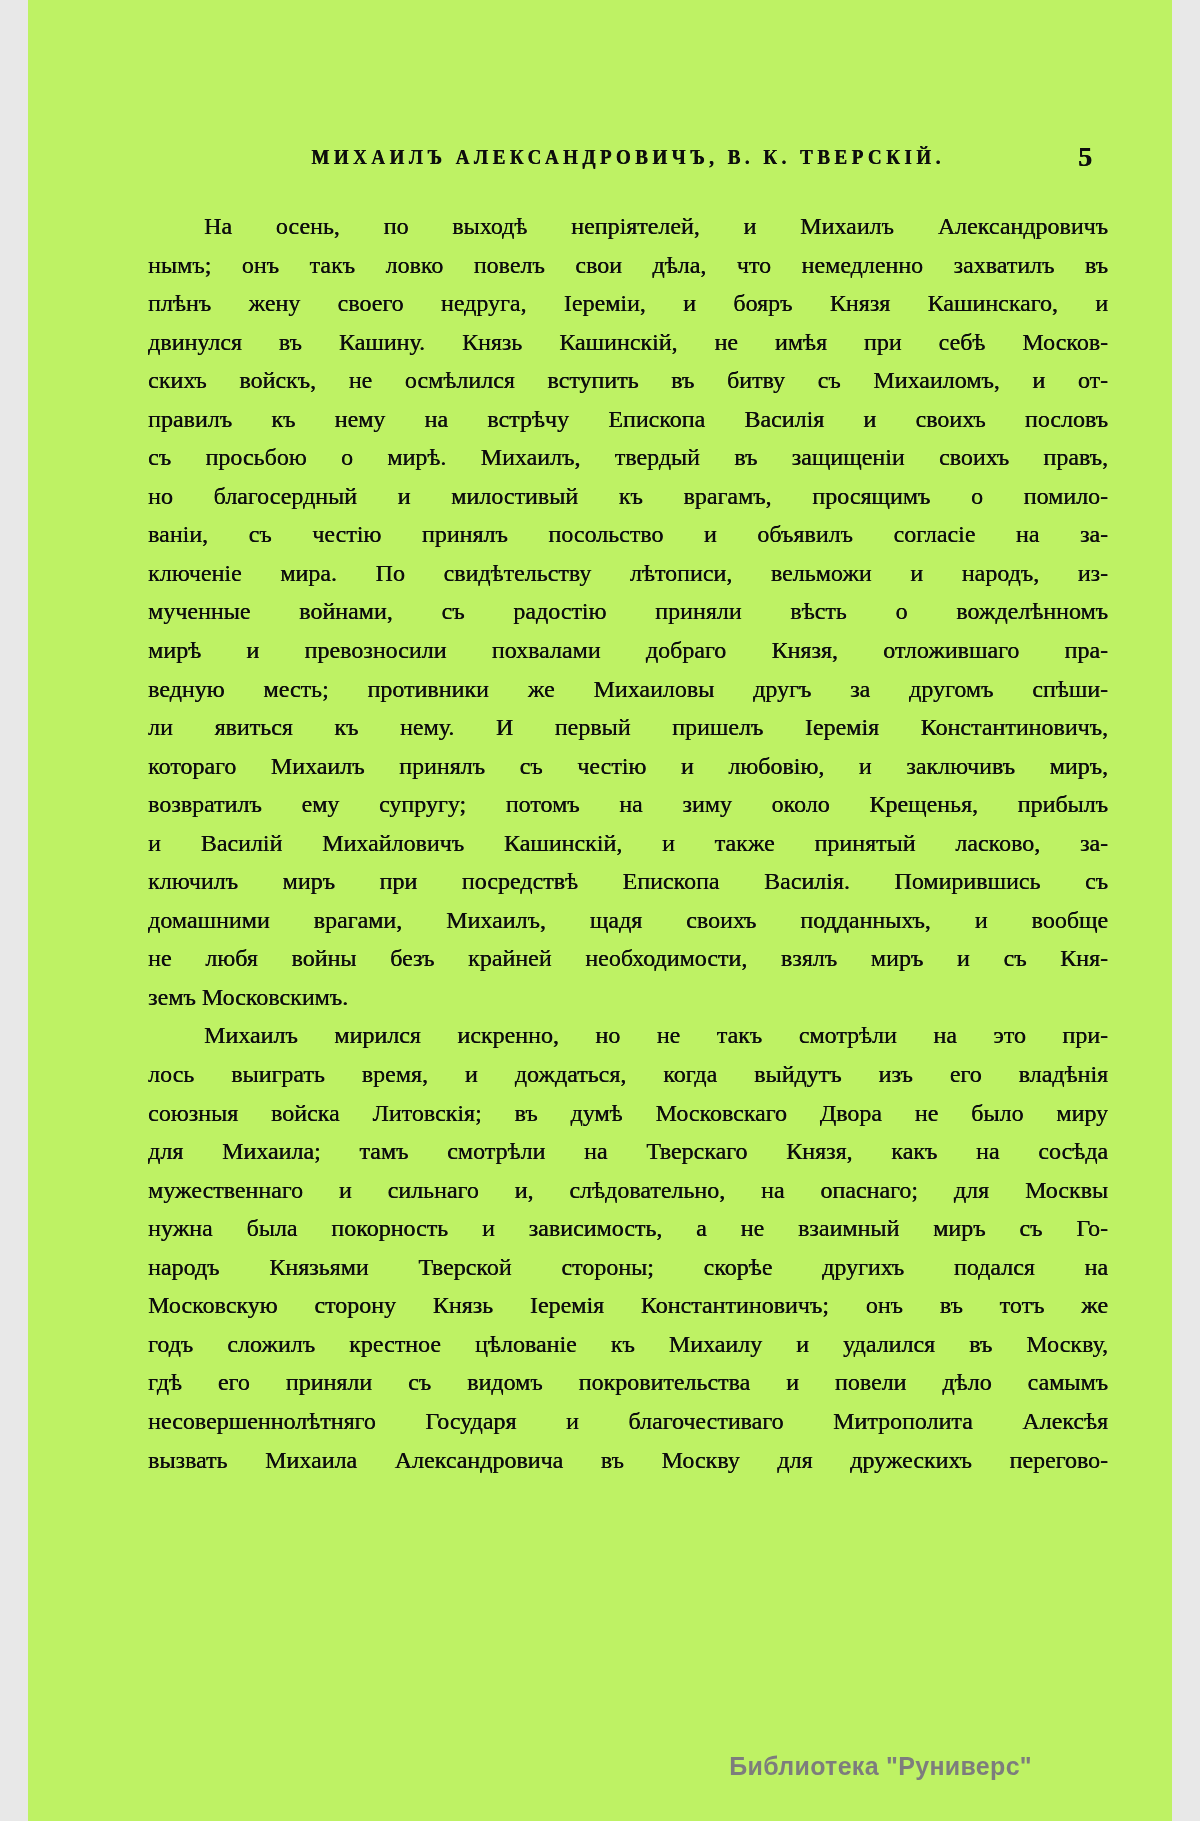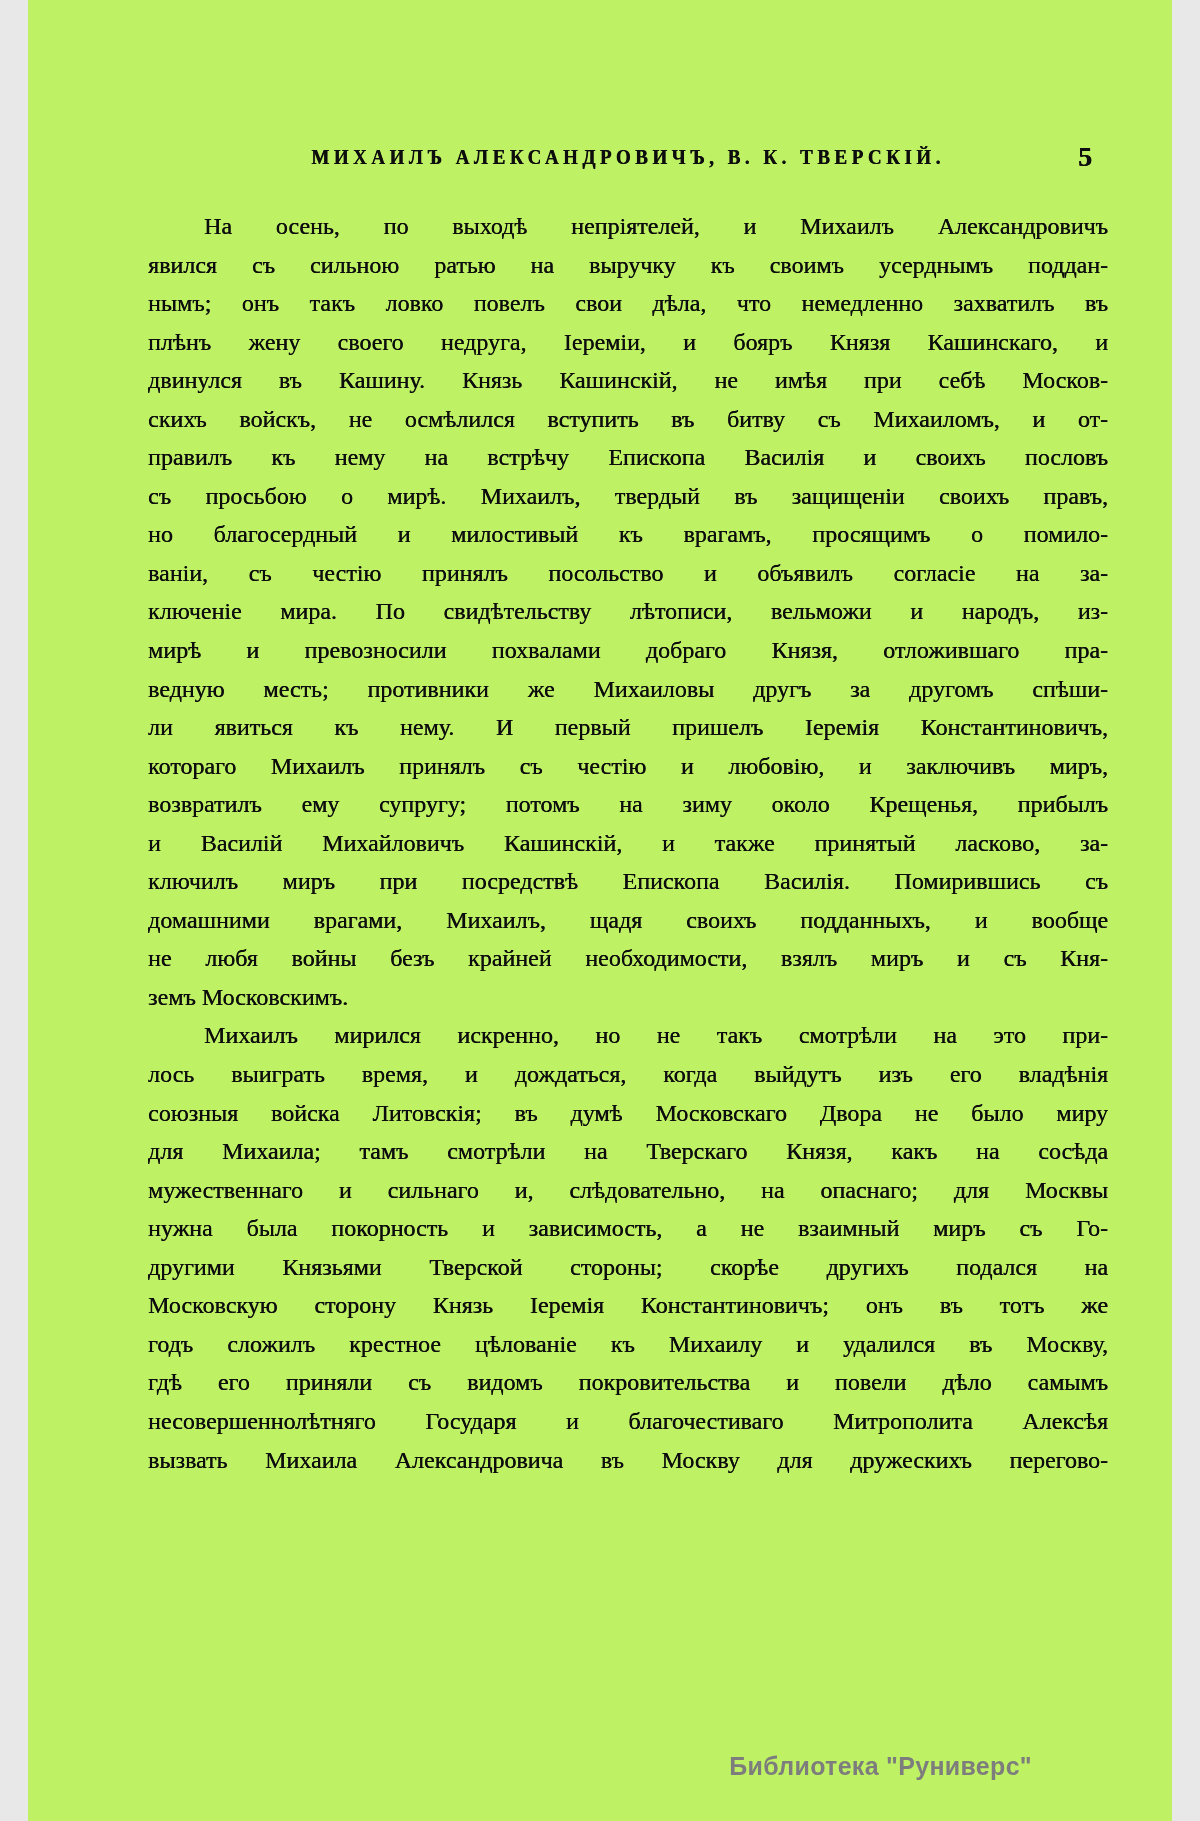--- a/index.html
+++ b/index.html
@@ -83,49 +83,49 @@
 <div class="page">
 
   <div class="running-head">
     <span class="head-title">МИХАИЛЪ АЛЕКСАНДРОВИЧЪ, В. К. ТВЕРСКІЙ.</span>
     <span class="page-num">5</span>
   </div>
 
   <div class="body-block" id="body-block">
       <div class="paragraph">
         <div class="line first">На осень, по выходѣ непріятелей, и Михаилъ Александровичъ</div>
-        <div class="line">явился съ сильною ратью на выручку къ своимъ усерднымъ поддан-</div>
         <div class="line">нымъ; онъ такъ ловко повелъ свои дѣла, что немедленно захватилъ въ</div>
         <div class="line">плѣнъ жену своего недруга, Іереміи, и бояръ Князя Кашинскаго, и</div>
         <div class="line">двинулся въ Кашину. Князь Кашинскій, не имѣя при себѣ Москов-</div>
         <div class="line">скихъ войскъ, не осмѣлился вступить въ битву съ Михаиломъ, и от-</div>
         <div class="line">правилъ къ нему на встрѣчу Епископа Василія и своихъ пословъ</div>
         <div class="line">съ просьбою о мирѣ. Михаилъ, твердый въ защищеніи своихъ правъ,</div>
         <div class="line">но благосердный и милостивый къ врагамъ, просящимъ о помило-</div>
         <div class="line">ваніи, съ честію принялъ посольство и объявилъ согласіе на за-</div>
         <div class="line">ключеніе мира. По свидѣтельству лѣтописи, вельможи и народъ, из-</div>
+        <div class="line">мученные войнами, съ радостію приняли вѣсть о вожделѣнномъ</div>
         <div class="line">мирѣ и превозносили похвалами добраго Князя, отложившаго пра-</div>
         <div class="line">ведную месть; противники же Михаиловы другъ за другомъ спѣши-</div>
         <div class="line">ли явиться къ нему. И первый пришелъ Іеремія Константиновичъ,</div>
         <div class="line">котораго Михаилъ принялъ съ честію и любовію, и заключивъ миръ,</div>
         <div class="line">возвратилъ ему супругу; потомъ на зиму около Крещенья, прибылъ</div>
         <div class="line">и Василій Михайловичъ Кашинскій, и также принятый ласково, за-</div>
         <div class="line">ключилъ миръ при посредствѣ Епископа Василія. Помирившись съ</div>
         <div class="line">домашними врагами, Михаилъ, щадя своихъ подданныхъ, и вообще</div>
         <div class="line">не любя войны безъ крайней необходимости, взялъ миръ и съ Кня-</div>
         <div class="line no-stretch">земъ Московскимъ.</div>
       </div>
       <div class="paragraph">
         <div class="line first">Михаилъ мирился искренно, но не такъ смотрѣли на это при-</div>
         <div class="line">лось выиграть время, и дождаться, когда выйдутъ изъ его владѣнія</div>
         <div class="line">союзныя войска Литовскія; въ думѣ Московскаго Двора не было миру</div>
         <div class="line">для Михаила; тамъ смотрѣли на Тверскаго Князя, какъ на сосѣда</div>
         <div class="line">мужественнаго и сильнаго и, слѣдовательно, на опаснаго; для Москвы</div>
         <div class="line">нужна была покорность и зависимость, а не взаимный миръ съ Го-</div>
-        <div class="line">другими Князьями Тверской стороны; скорѣе другихъ подался на</div>
+        <div class="line">народъ Князьями Тверской стороны; скорѣе другихъ подался на</div>
         <div class="line">Московскую сторону Князь Іеремія Константиновичъ; онъ въ тотъ же</div>
         <div class="line">годъ сложилъ крестное цѣлованіе къ Михаилу и удалился въ Москву,</div>
         <div class="line">гдѣ его приняли съ видомъ покровительства и повели дѣло самымъ</div>
         <div class="line">несовершеннолѣтняго Государя и благочестиваго Митрополита Алексѣя</div>
         <div class="line">вызвать Михаила Александровича въ Москву для дружескихъ перегово-</div>
       </div>
     </div>
 
   <div class="watermark">Библиотека "Руниверс"</div>
 

